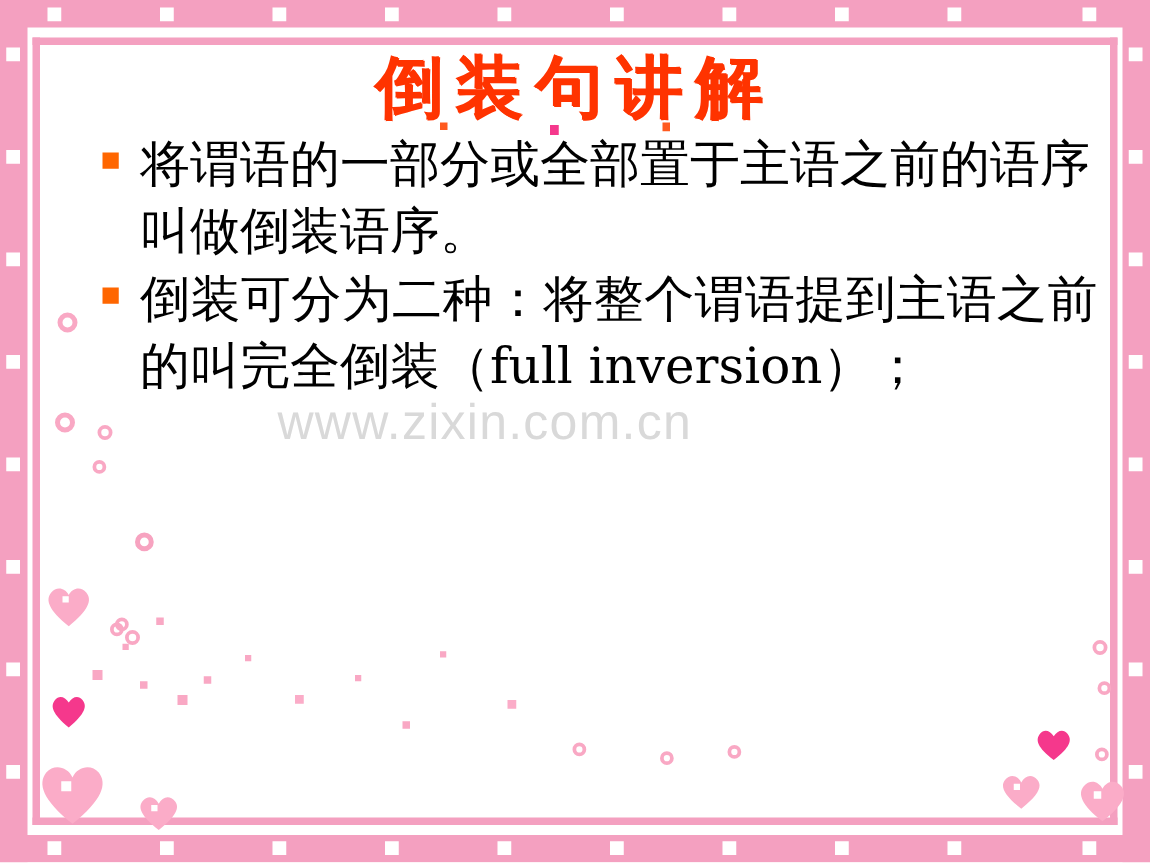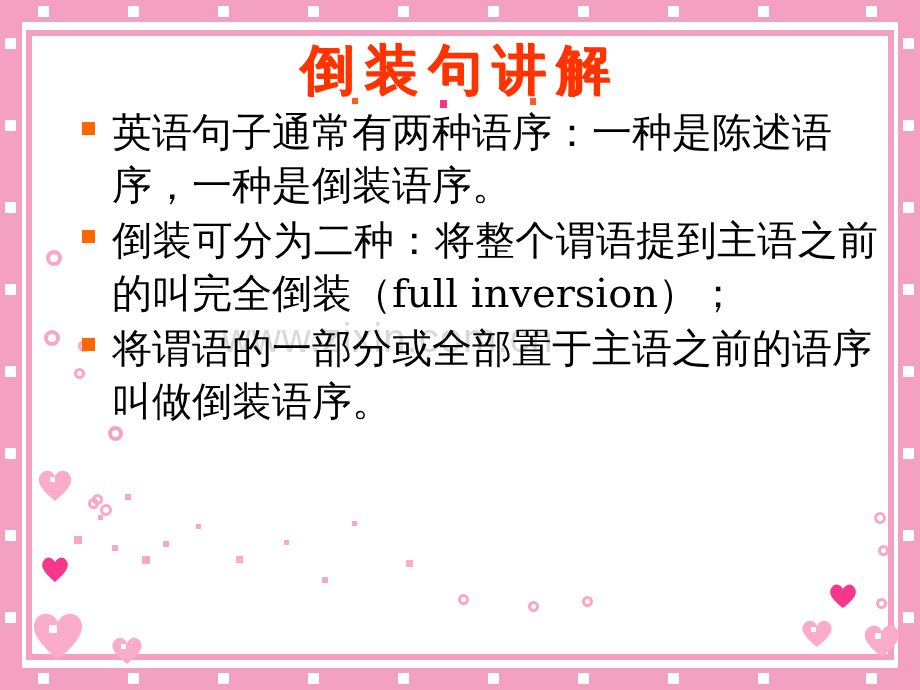--- a/index.html
+++ b/index.html
@@ -242,31 +242,27 @@
   <div class="hring" style="left:876px;top:598px;width:5px;height:5px;border-width:3px;border-color:#f9a8c4;"></div>
   <div class="hring" style="left:878px;top:545px;width:5px;height:5px;border-width:3px;border-color:#f9a8c4;"></div>
   <div class="hring" style="left:874px;top:512px;width:6px;height:6px;border-width:3px;border-color:#f9a8c4;"></div>
 
   <div id="watermark">www.zixin.com.cn</div>
 
   <div id="title">倒装句讲解</div>
 
   <div id="bullets">
 
+
     <div class="bullet">
       <span class="bullet-marker"></span>
-      <span class="bullet-text">英语句子通常有两种语序：一种是陈述语序，一种是倒装语序。</span>
+      <span class="bullet-text">将谓语的一部分或全部置于主语之前的语序叫做倒装语序。</span>
     </div>
 
     <div class="bullet just">
       <span class="bullet-marker"></span>
       <span class="bullet-text">倒装可分为二种：将整个谓语提到主语之前的叫完全倒装（full inversion）；</span>
     </div>
 
-    <div class="bullet">
-      <span class="bullet-marker"></span>
-      <span class="bullet-text">将谓语的一部分或全部置于主语之前的语序叫做倒装语序。</span>
-    </div>
-
 
   </div>
 
 </div>
 
 </body></html>

